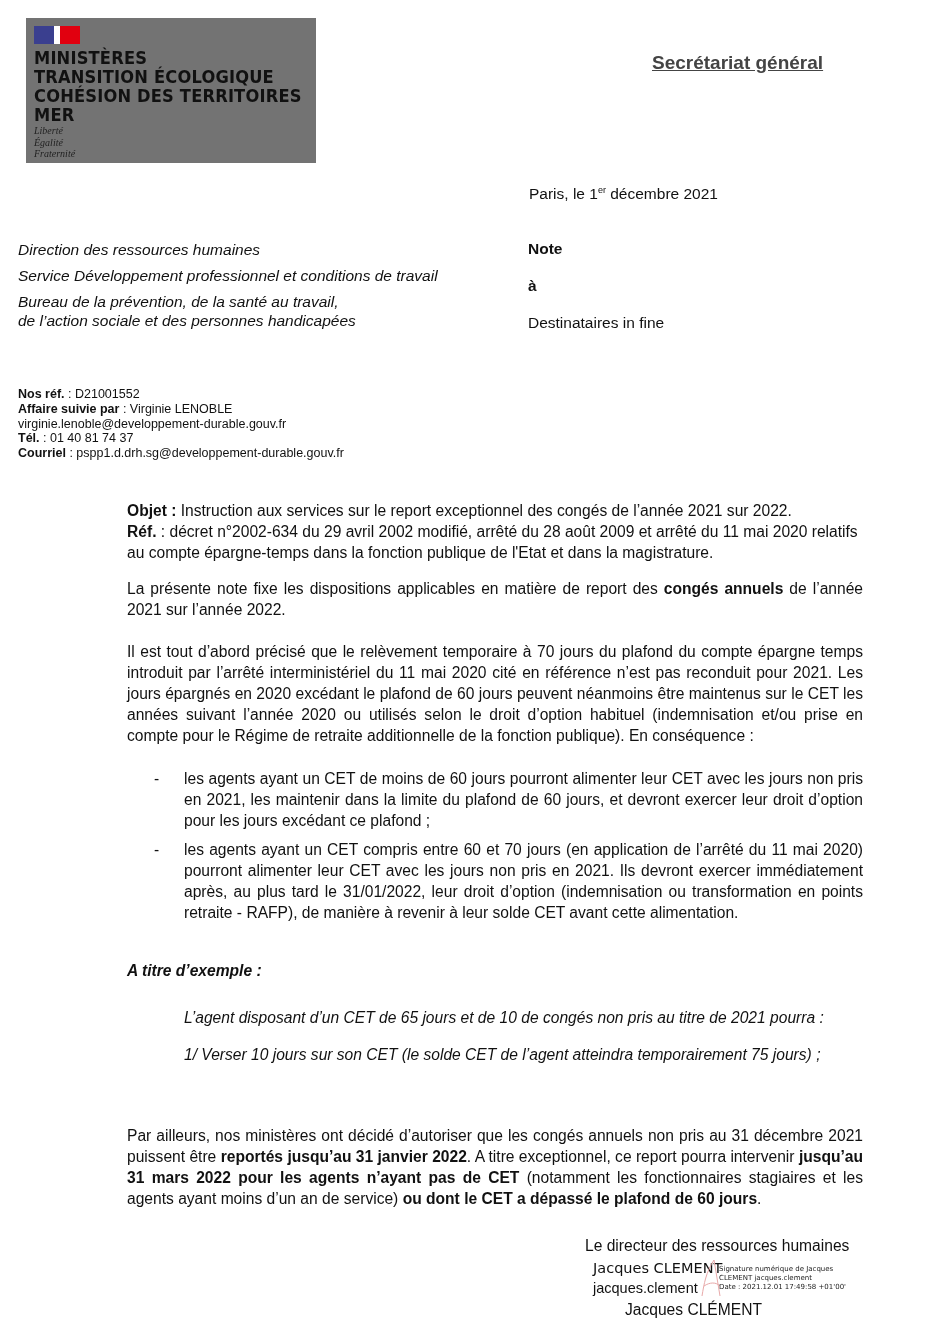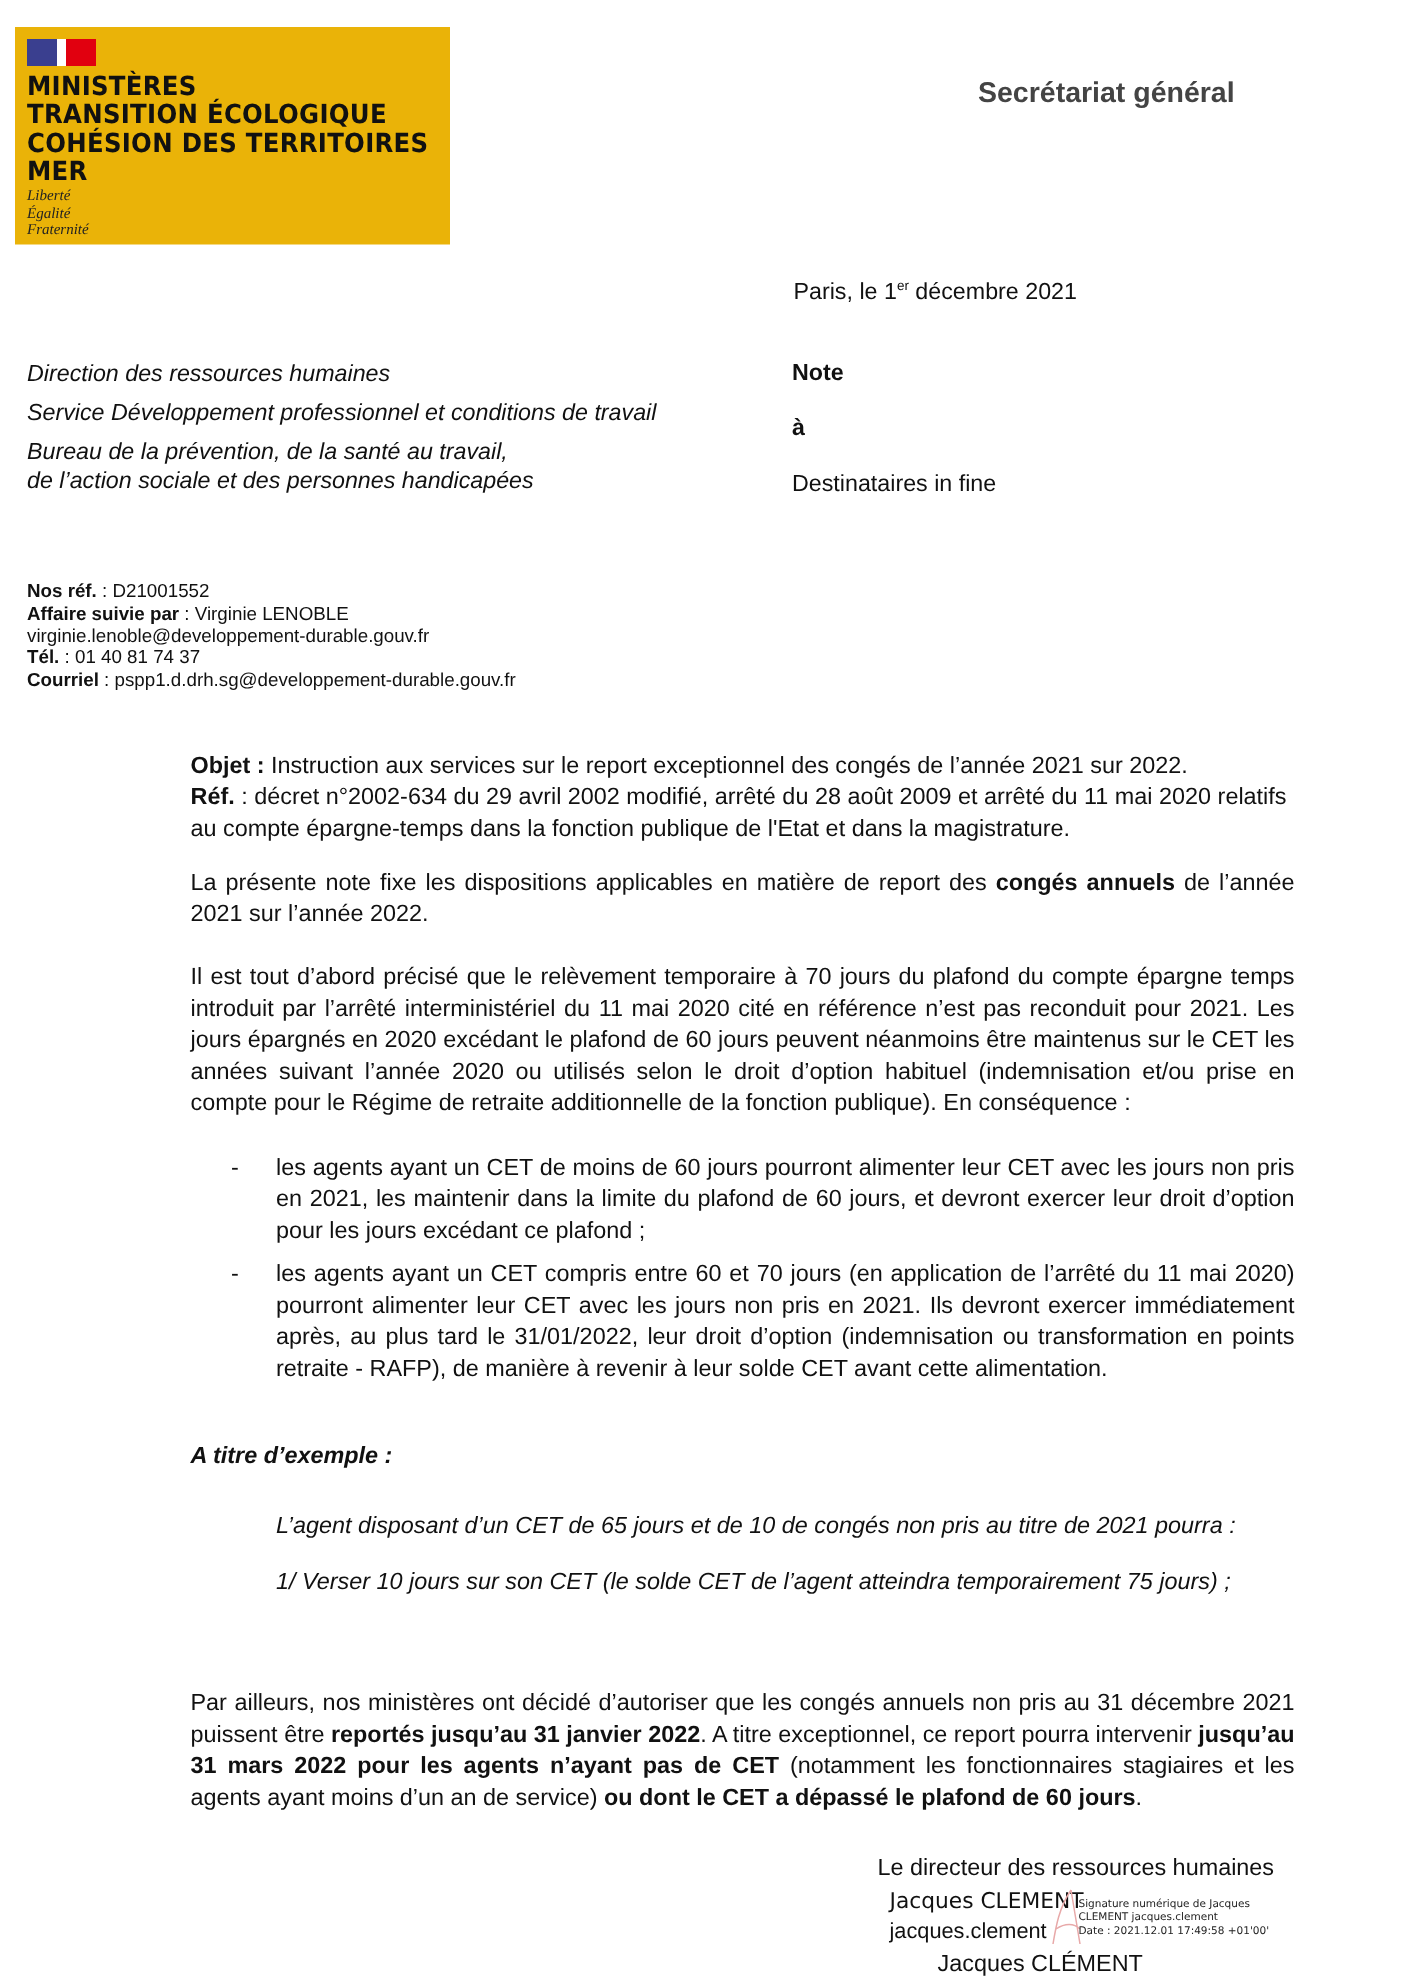--- a/index.html
+++ b/index.html
@@ -1,32 +1,32 @@
 <!DOCTYPE html>
 <html><head>
 <meta charset="utf-8">
 <style>
   html, body { margin: 0; padding: 0; background: #ffffff; }
   body { width: 940px; height: 1325px; position: relative; overflow: hidden;
          font-family: "Liberation Sans", sans-serif; color: #111; }
   .abs { position: absolute; }
 
   
-  .logo { left: 10px; top: 18px; width: 290px; height: 145px; background: #eab308; }
+  .logo { left: 26px; top: 18px; width: 290px; height: 145px; background: #737373; }
   .flag { position: absolute; left: 8px; top: 8px; width: 46px; height: 18px; }
   .flag .blue { position: absolute; left: 0; top: 0; width: 20px; height: 18px; background: #3a3f8f; }
   .flag .red { position: absolute; left: 26px; top: 0; width: 20px; height: 18px; background: #e1000f; }
   .flag .mid { position: absolute; left: 20px; top: 0; width: 6px; height: 18px; background: #fff; }
   .logo-lines { position: absolute; left: 8px; top: 31px; font-weight: 700; font-size: 17.5px;
                 line-height: 19px; letter-spacing: 0.2px; color: #111; font-family: "DejaVu Sans", sans-serif; }
   .logo-lines div { white-space: nowrap; transform: scaleX(0.93); transform-origin: left; }
   .motto { position: absolute; left: 8px; top: 107px; font-family: "Liberation Serif", serif;
            font-style: italic; font-size: 10px; line-height: 11.5px; color: #222; }
 
-  .sg { left: 652px; top: 52px; font-size: 19px; font-weight: 700; color: #444; }
+  .sg { left: 652px; top: 52px; font-size: 19px; font-weight: 700; color: #444; text-decoration: underline; }
   .date { left: 529px; top: 185px; font-size: 15.5px; }
   .date sup { font-size: 9px; }
 
   .services { left: 18px; top: 240px; font-style: italic; font-size: 15.5px; line-height: 19px; }
   .services .item { margin-bottom: 7px; }
 
   .note-block { left: 528px; top: 240px; font-size: 15.5px; }
   .note-block div { height: 37px; }
   .bold { font-weight: 700; }
 

